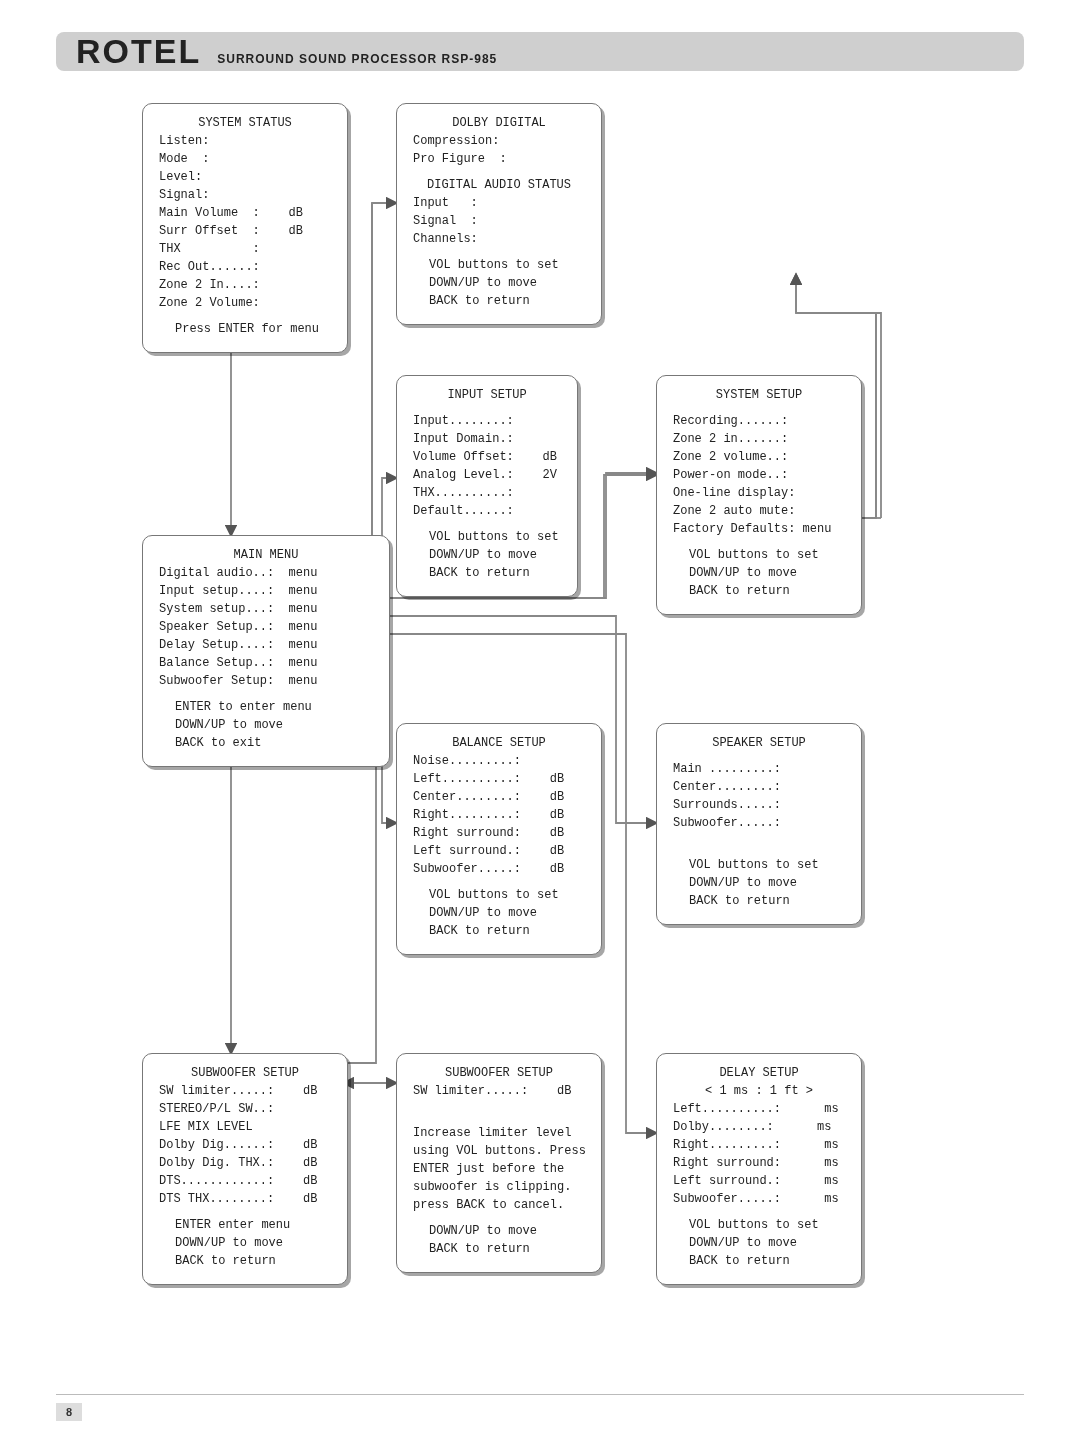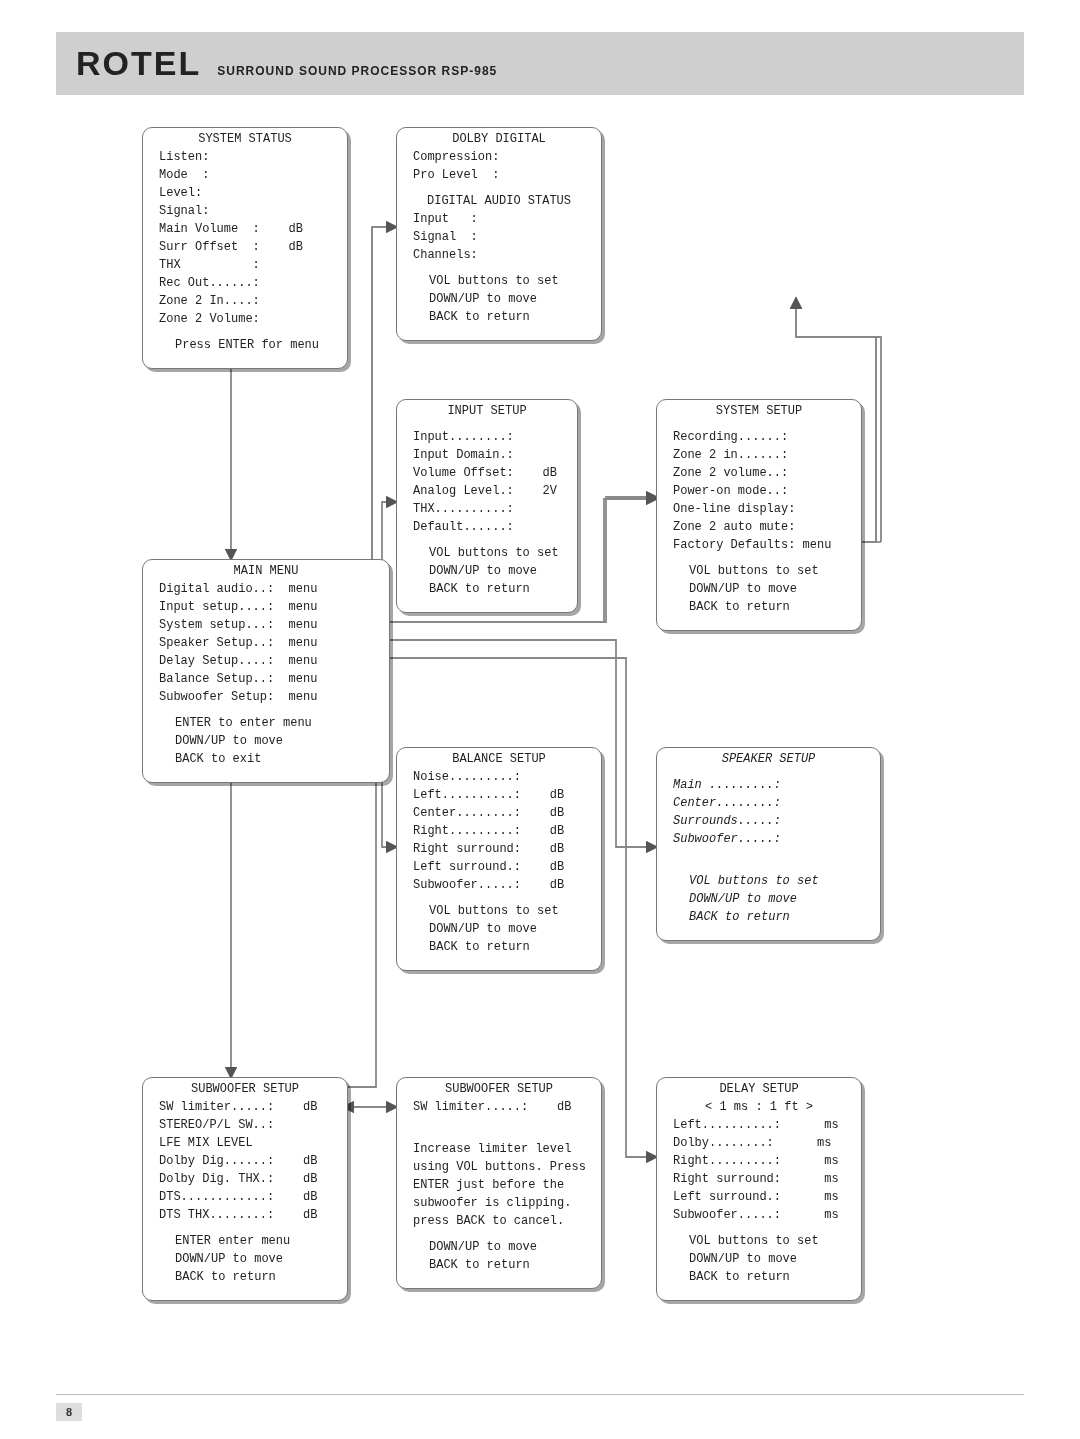--- a/index.html
+++ b/index.html
@@ -1,22 +1,22 @@
 <!DOCTYPE html>
 <html><head>
 <meta charset="utf-8">
 <style>
   html,body{margin:0;padding:0;background:#fff;font-family:"Helvetica Neue",Arial,sans-serif;color:#222;}
   .page{width:1080px;height:1439px;position:relative;box-sizing:border-box;padding:32px 56px 24px 56px;}
-  .hdr-bar{background:#cfcfcf;padding:12px 20px;border-radius:0;display:flex;align-items:baseline;gap:16px;}
+  .hdr-bar{background:#cfcfcf;padding:0 20px;border-radius:8px;display:flex;align-items:baseline;gap:16px;}
   .brand{font-family:"Arial Black",Arial,sans-serif;font-weight:900;font-size:34px;letter-spacing:2px;}
   .prod{font-size:12px;font-weight:700;letter-spacing:1px;}
   .fig-title{font-size:18px;font-weight:700;color:#444;margin:36px 0 0 0;}
   .canvas{position:relative;margin-top:32px;height:1230px;}
-  .box{position:absolute;border:1px solid #777;border-radius:10px;background:#fff;box-shadow:3px 3px 0 rgba(0,0,0,.35);padding:2px 16px 14px 16px;box-sizing:border-box;font-family:"Courier New",monospace;font-size:12px;line-height:1.5;}
+  .box{position:absolute;border:1px solid #777;border-radius:10px;background:#fff;box-shadow:3px 3px 0 rgba(0,0,0,.35);padding:10px 16px 14px 16px;box-sizing:border-box;font-family:"Courier New",monospace;font-size:12px;line-height:1.5;}
   .box .ttl{text-align:center;}
   .box .row{white-space:pre;}
   .box .ind{margin-left:16px;}
   .box .hint{margin-top:8px;}
   svg.wires{position:absolute;left:0;top:0;width:100%;height:100%;pointer-events:none;}
   .pg-num{position:absolute;left:56px;bottom:18px;background:#ddd;padding:3px 10px;font-size:11px;font-weight:700;color:#333;}
   .foot-line{position:absolute;left:56px;right:56px;bottom:44px;height:1px;background:#bbb;}
 </style>
 </head>
 <body>
@@ -89,21 +89,21 @@
       <div class="row">THX          :</div>
       <div class="row">Rec Out......:</div>
       <div class="row">Zone 2 In....:</div>
       <div class="row">Zone 2 Volume:</div>
       <div class="row ind hint">Press ENTER for menu</div>
     </div>
 
     <div class="box" style="left:340px;top:0;width:206px;">
       <div class="ttl">DOLBY DIGITAL</div>
       <div class="row">Compression:</div>
-      <div class="row">Pro Level  :</div>
+      <div class="row">Pro Figure  :</div>
       <div class="row ttl hint">DIGITAL AUDIO STATUS</div>
       <div class="row">Input   :</div>
       <div class="row">Signal  :</div>
       <div class="row">Channels:</div>
       <div class="row ind hint">VOL buttons to set</div>
       <div class="row ind">DOWN/UP to move</div>
       <div class="row ind">BACK to return</div>
     </div>
 
 
@@ -155,21 +155,21 @@
       <div class="row">Center........:    dB</div>
       <div class="row">Right.........:    dB</div>
       <div class="row">Right surround:    dB</div>
       <div class="row">Left surround.:    dB</div>
       <div class="row">Subwoofer.....:    dB</div>
       <div class="row ind hint">VOL buttons to set</div>
       <div class="row ind">DOWN/UP to move</div>
       <div class="row ind">BACK to return</div>
     </div>
 
-    <div class="box" style="left:600px;top:620px;width:225px;font-style:italic;">
+    <div class="box" style="left:600px;top:620px;width:206px;">
       <div class="ttl">SPEAKER SETUP</div>
       <div class="row hint">Main .........:</div>
       <div class="row">Center........:</div>
       <div class="row">Surrounds.....:</div>
       <div class="row">Subwoofer.....:</div>
       <div class="row ind hint" style="margin-top:24px;">VOL buttons to set</div>
       <div class="row ind">DOWN/UP to move</div>
       <div class="row ind">BACK to return</div>
     </div>
 

